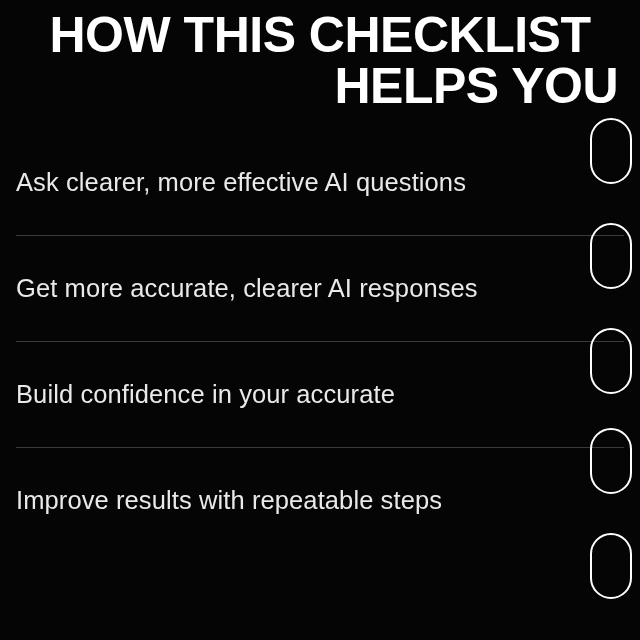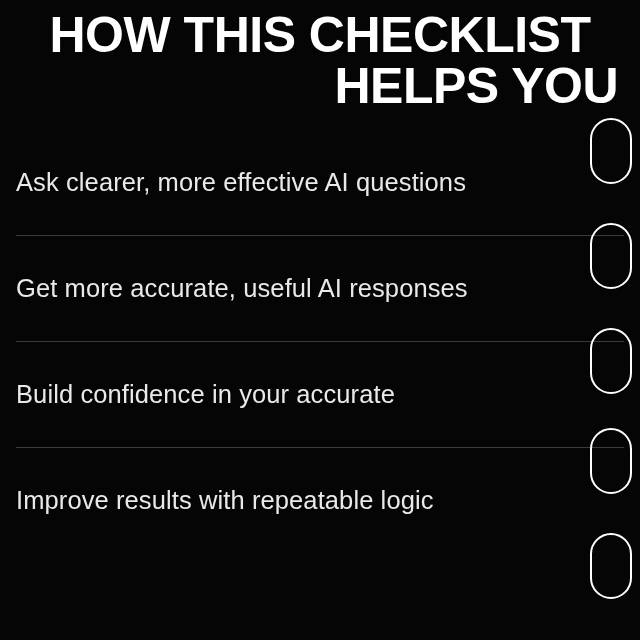--- a/index.html
+++ b/index.html
@@ -98,29 +98,29 @@
   </div>
 
   <div class="list">
 
     <div class="row">
       <span class="row-text">Ask clearer, more effective AI questions</span>
     </div>
 
 
     <div class="row">
-      <span class="row-text">Get more accurate, useful AI responses</span>
+      <span class="row-text">Get more accurate, clearer AI responses</span>
     </div>
 
     <div class="row">
       <span class="row-text">Build confidence in your accurate</span>
     </div>
 
     <div class="row">
-      <span class="row-text">Improve results with repeatable logic</span>
+      <span class="row-text">Improve results with repeatable steps</span>
     </div>
 
   </div>
 
   <div class="checkbox cb1"></div>
   <div class="checkbox cb2"></div>
   <div class="checkbox cb3"></div>
   <div class="checkbox cb4"></div>
   <div class="checkbox cb5"></div>
 

